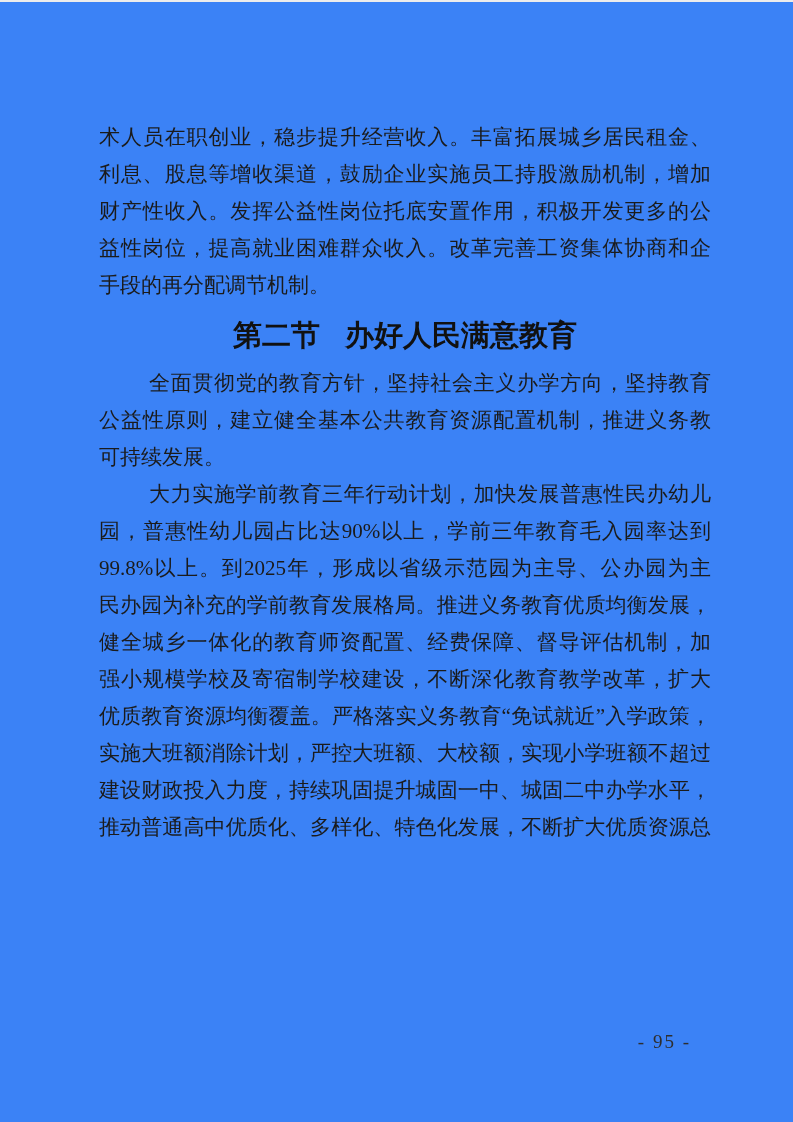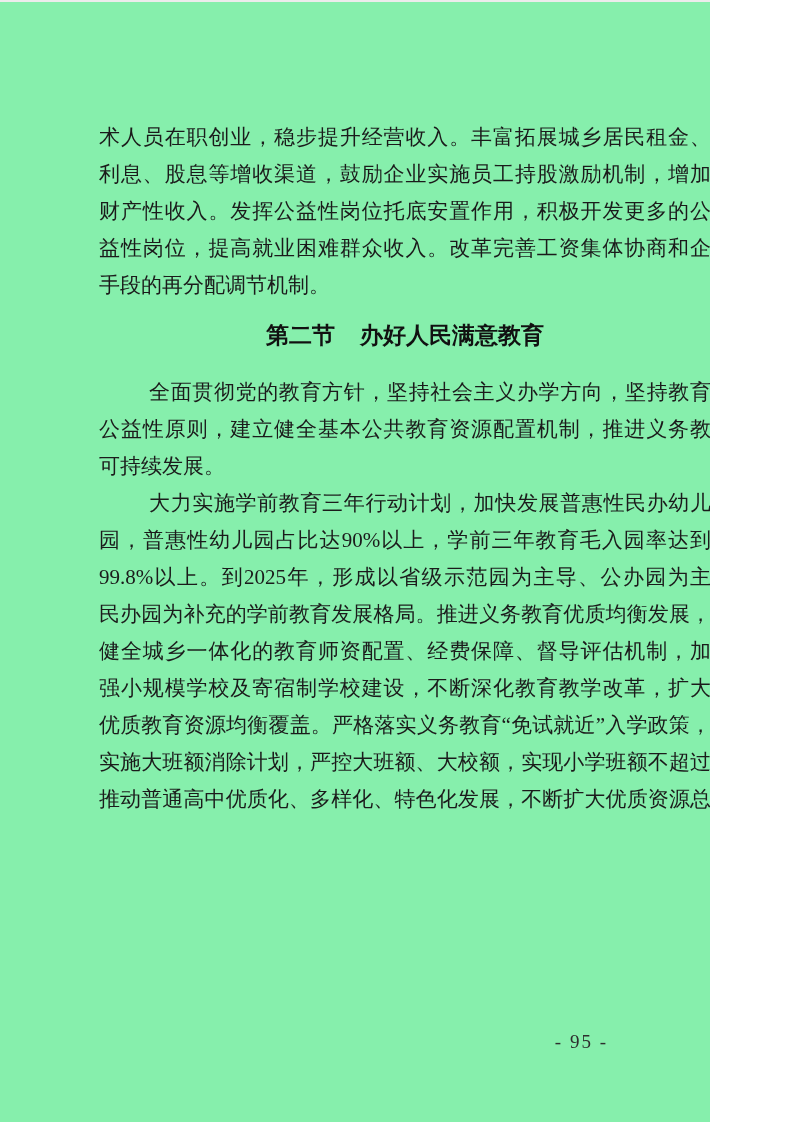--- a/index.html
+++ b/index.html
@@ -2,23 +2,23 @@
 <html><head>
 <meta charset="utf-8">
 <style>
   html, body {
     margin: 0;
     padding: 0;
     background: #ffffff;
   }
   .page {
     position: relative;
-    width: 710px;
+    width: 793px;
     height: 1122px;
-    background: #86efac;
+    background: #3b82f6;
     border-top: 2px solid #ececec;
     box-sizing: border-box;
     font-family: "Liberation Serif", "DejaVu Serif", serif;
     color: #1b1b1b;
     overflow: hidden;
   }
   .content {
     position: absolute;
     left: 99px;
     top: 117px;
@@ -38,27 +38,27 @@
     white-space: normal;
   }
   .line.noj {
     text-align: center;
     text-align-last: left;
   }
   .line.ind {
     text-indent: 50px;
   }
   .heading {
-    margin: 12px 0 20px 0;
+    margin: 12px 0 11px 0;
     height: 38px;
     line-height: 38px;
     text-align: center;
     font-family: "Liberation Sans", "DejaVu Sans", sans-serif;
     font-weight: bold;
-    font-size: 23px;
+    font-size: 29px;
     color: #111111;
   }
   .heading .h-title {
     margin-left: 25px;
   }
   .pageno {
     position: absolute;
     top: 1029px;
     right: 102px;
     font-size: 19px;
@@ -93,19 +93,20 @@
 
     <div class="para">
       <div class="line ind">大力实施学前教育三年行动计划，加快发展普惠性民办幼儿</div>
       <div class="line">园，普惠性幼儿园占比达90%以上，学前三年教育毛入园率达到</div>
       <div class="line">99.8%以上。到2025年，形成以省级示范园为主导、公办园为主体、</div>
       <div class="line">民办园为补充的学前教育发展格局。推进义务教育优质均衡发展，</div>
       <div class="line">健全城乡一体化的教育师资配置、经费保障、督导评估机制，加</div>
       <div class="line">强小规模学校及寄宿制学校建设，不断深化教育教学改革，扩大</div>
       <div class="line">优质教育资源均衡覆盖。严格落实义务教育“免试就近”入学政策，</div>
       <div class="line">实施大班额消除计划，严控大班额、大校额，实现小学班额不超过</div>
+      <div class="line">建设财政投入力度，持续巩固提升城固一中、城固二中办学水平，</div>
       <div class="line">推动普通高中优质化、多样化、特色化发展，不断扩大优质资源总</div>
     </div>
 
   </div>
 
   <div class="pageno">- 95 -</div>
 </div>
 
 </body></html>

